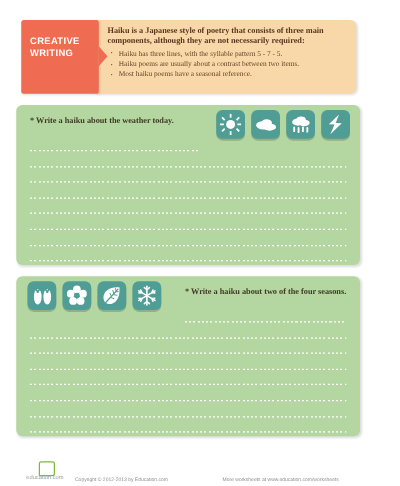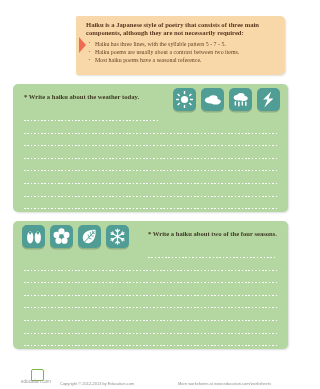--- a/index.html
+++ b/index.html
@@ -237,20 +237,23 @@
     white-space: nowrap;
   }
 </style>
 </head>
 <body>
 
 <div class="page">
 
   <div class="header">
     <div class="header-bg"></div>
+    <div class="header-tab">
+      <div class="header-tab-label">CREATIVE WRITING</div>
+    </div>
     <div class="header-arrow"></div>
 
     <div class="header-body">
       <p class="header-lead">Haiku is a Japanese style of poetry that consists of three main components, although they are not necessarily required:</p>
       <ul class="bullet-list">
         <li>Haiku has three lines, with the syllable pattern 5 - 7 - 5.</li>
         <li>Haiku poems are usually about a contrast between two items.</li>
         <li>Most haiku poems have a seasonal reference.</li>
       </ul>
     </div>

